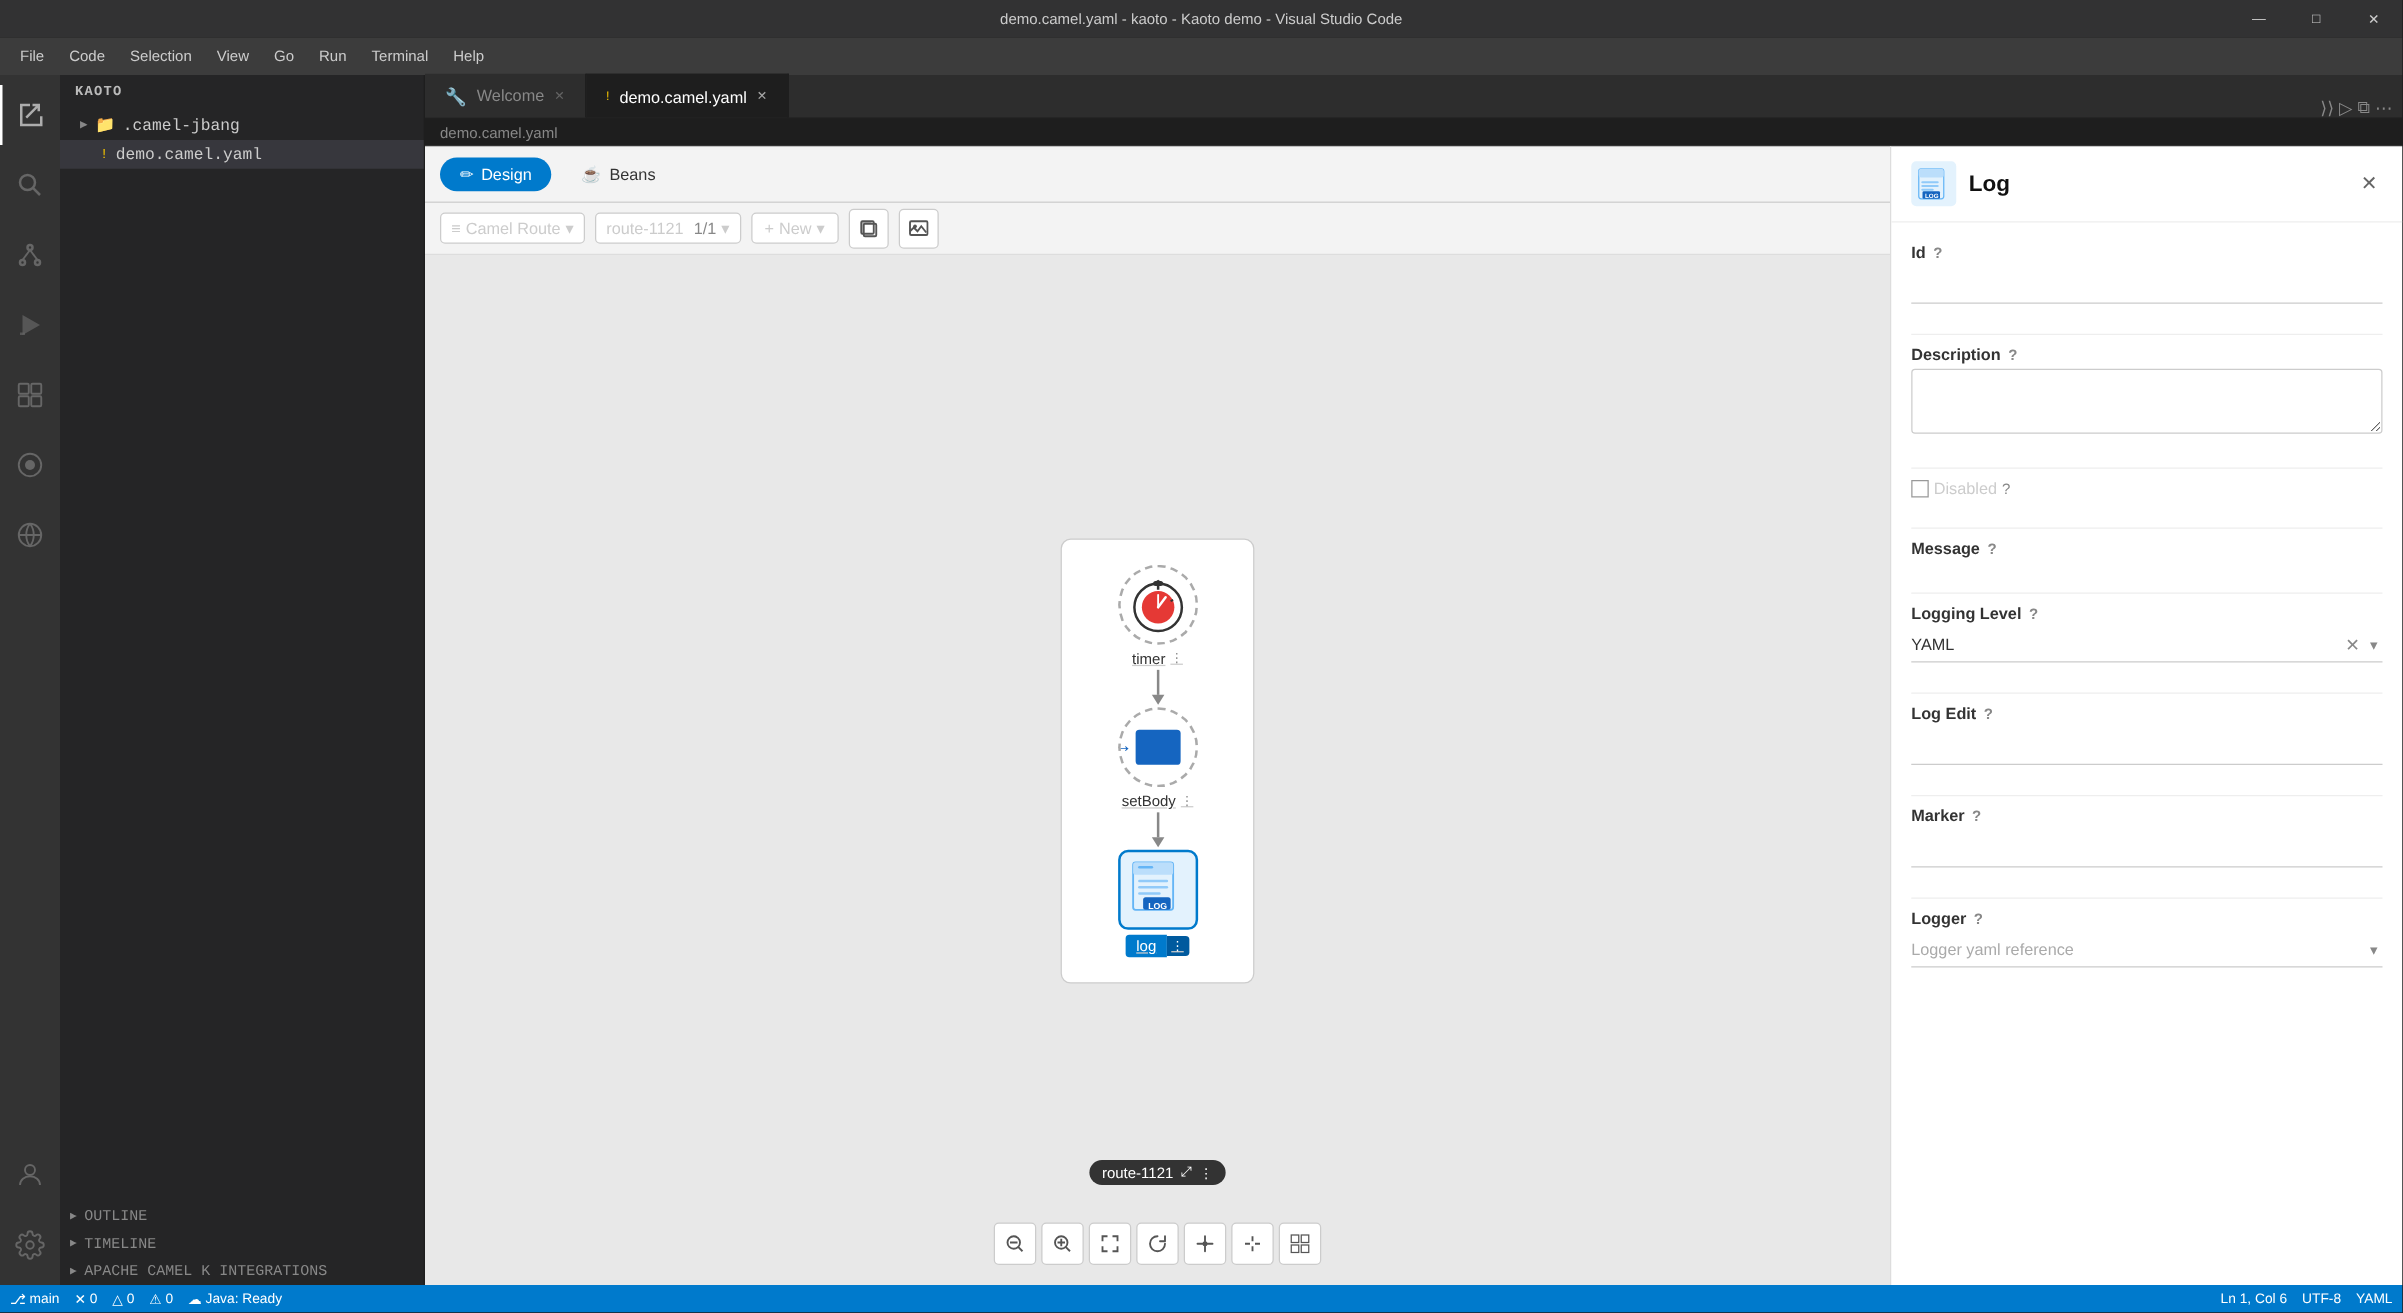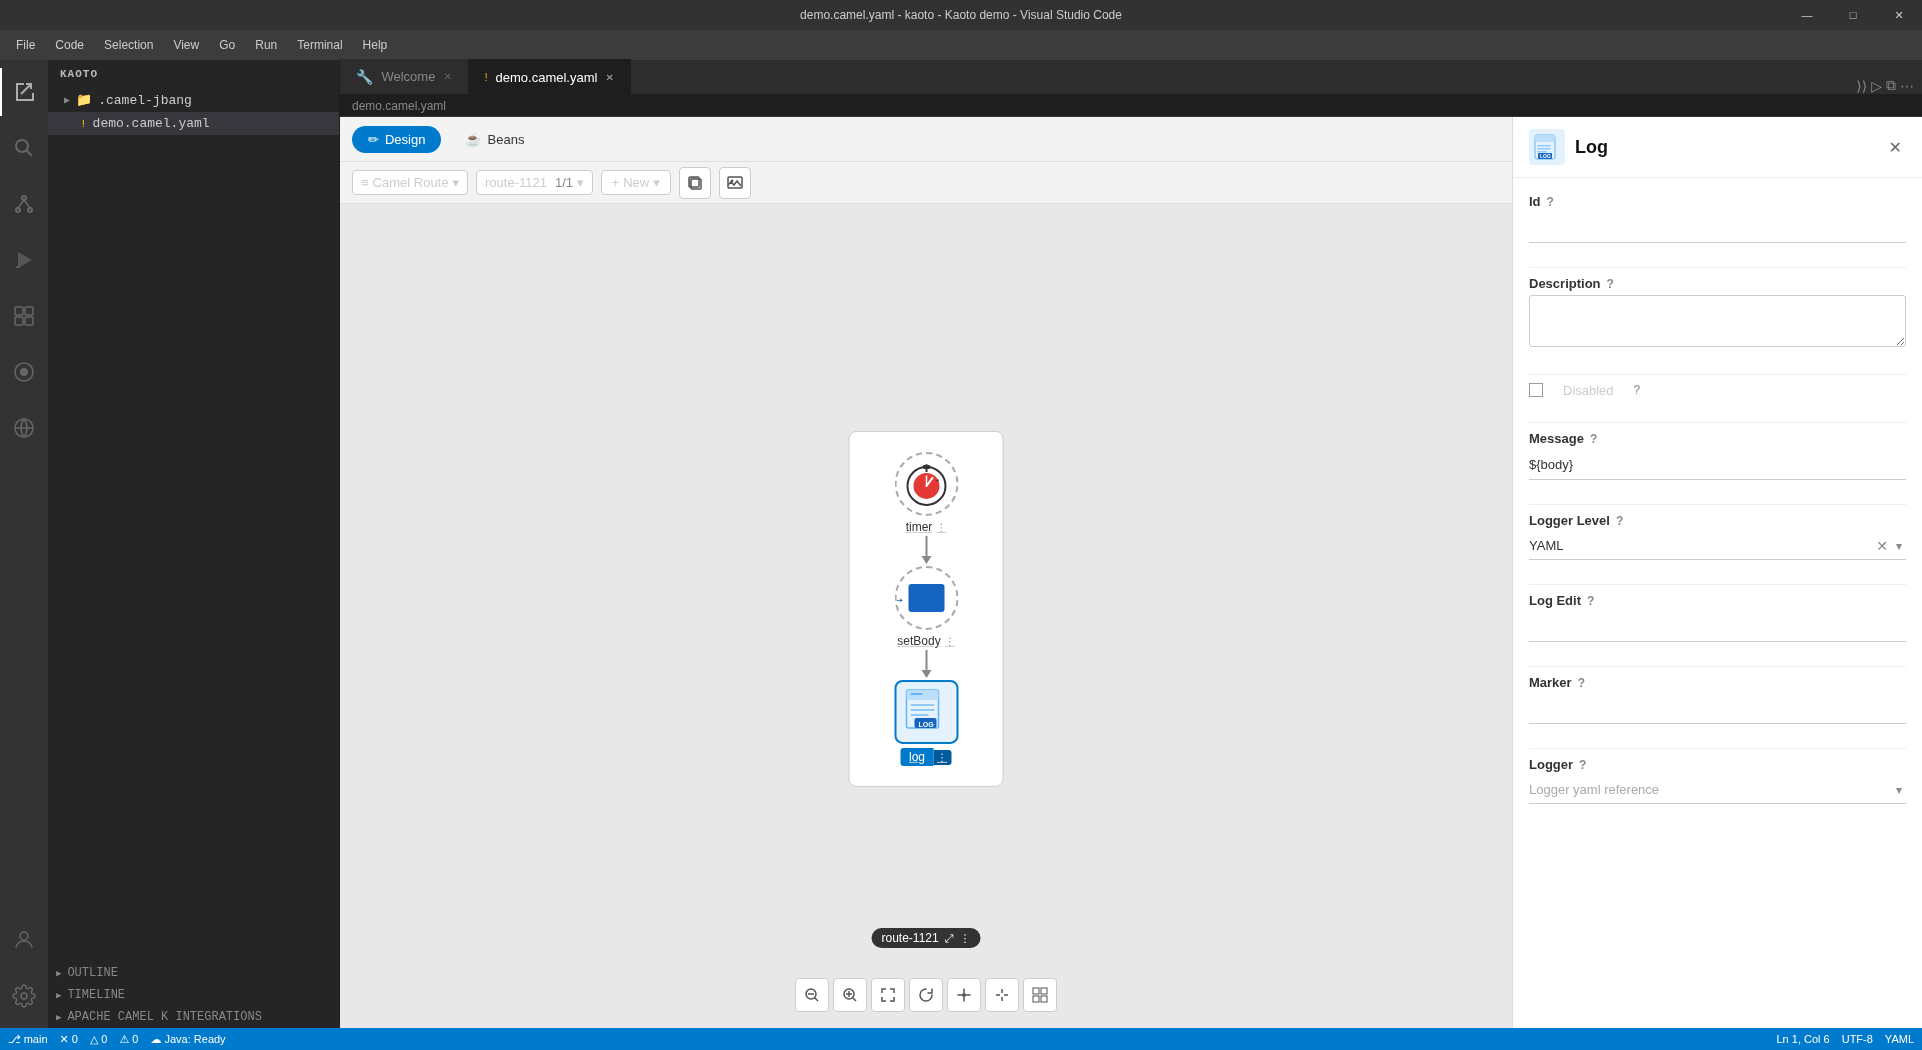--- a/index.html
+++ b/index.html
@@ -515,22 +515,22 @@
     }
     .field-divider {
       border: none;
       border-top: 1px solid #eee;
       margin: 8px 0;
     }
 
     
     .checkbox-row {
       display: flex;
-      align-items: flex-start;
-      gap: 20px;
+      align-items: center;
+      gap: 4px;
       margin-bottom: 16px;
     }
     .checkbox-box {
       width: 14px;
       height: 14px;
       border: 1px solid #999;
       background: white;
       display: inline-block;
       cursor: pointer;
     }
@@ -954,27 +954,26 @@
             <span>Disabled</span>
             <span class="field-help">?</span>
           </div>
           <hr class="field-divider">
 
           <div class="field-group">
             <div class="field-label">
               <span>Message</span>
               <span class="field-help">?</span>
             </div>
-            <input class="field-input" type="text" value="${body}" style="">
           </div>
           <hr class="field-divider">
 
           <div class="field-group">
             <div class="field-label">
-              <span>Logger Level</span>
+              <span>Logging Level</span>
               <span class="field-help">?</span>
             </div>
             <div class="select-with-clear">
               <span class="select-value">YAML</span>
               <span class="select-clear">✕</span>
               <span class="select-arrow">▾</span>
             </div>
           </div>
           <hr class="field-divider">
 

